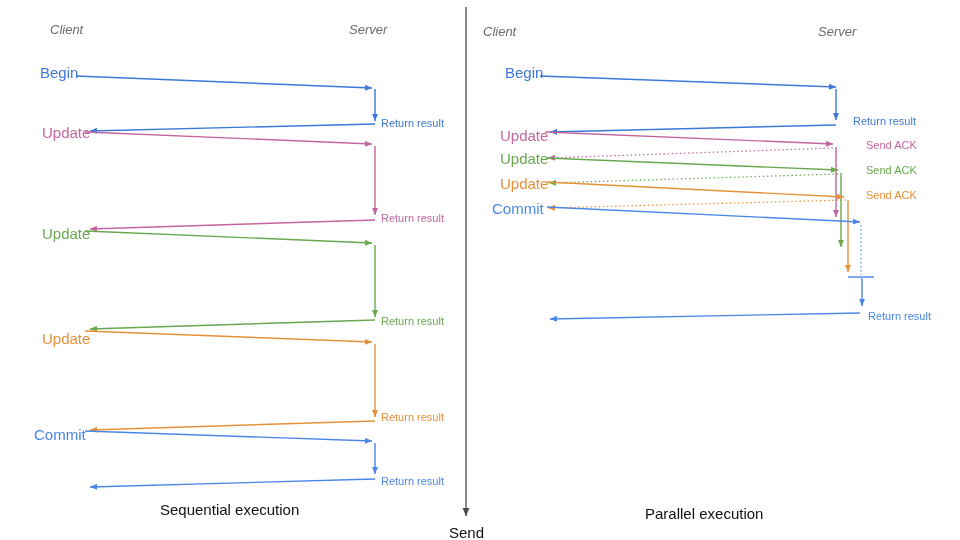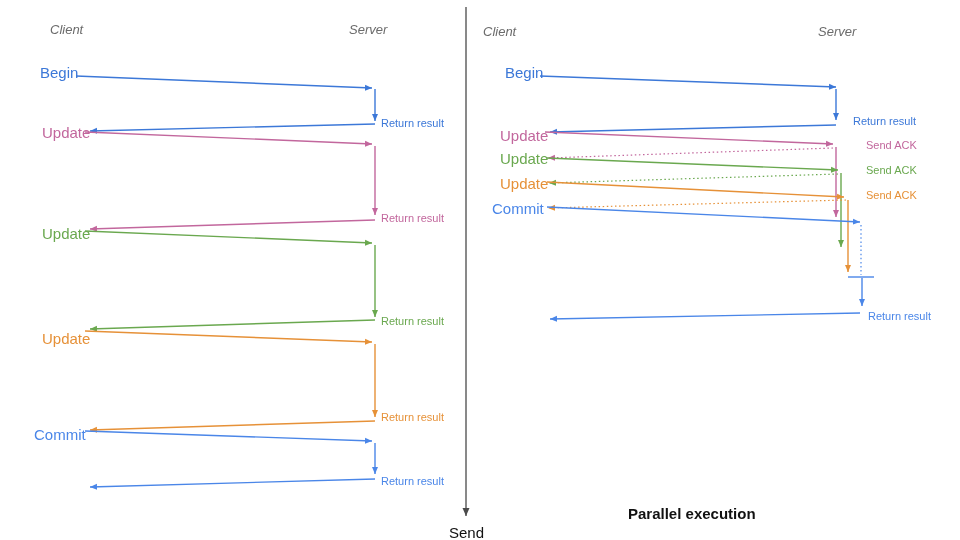--- a/index.html
+++ b/index.html
@@ -116,36 +116,37 @@
 
   <span class="lbl c-green" style="left:42px;top:226px;">Update</span>
   <span class="lbl sm c-green" style="left:381px;top:315px;">Return result</span>
 
   <span class="lbl c-orange" style="left:42px;top:331px;">Update</span>
   <span class="lbl sm c-orange" style="left:381px;top:411px;">Return result</span>
 
   <span class="lbl c-blue2" style="left:34px;top:427px;">Commit</span>
   <span class="lbl sm c-blue2" style="left:381px;top:475px;">Return result</span>
 
+  <span class="lbl ttl" style="left:160px;top:502px;">Sequential execution</span>
 
   <span class="lbl hdr" style="left:483px;top:25px;">Client</span>
   <span class="lbl hdr" style="left:818px;top:25px;">Server</span>
 
   <span class="lbl c-blue" style="left:505px;top:65px;">Begin</span>
   <span class="lbl sm c-blue" style="left:853px;top:115px;">Return result</span>
 
   <span class="lbl c-pink" style="left:500px;top:128px;">Update</span>
   <span class="lbl sm c-pink" style="left:866px;top:139px;">Send ACK</span>
 
   <span class="lbl c-green" style="left:500px;top:151px;">Update</span>
   <span class="lbl sm c-green" style="left:866px;top:164px;">Send ACK</span>
 
   <span class="lbl c-orange" style="left:500px;top:176px;">Update</span>
   <span class="lbl sm c-orange" style="left:866px;top:189px;">Send ACK</span>
 
   <span class="lbl c-blue2" style="left:492px;top:201px;">Commit</span>
   <span class="lbl sm c-blue2" style="left:868px;top:310px;">Return result</span>
 
-  <span class="lbl ttl" style="left:628px;top:506px;font-weight:bold;">Parallel execution</span>
+  <span class="lbl ttl" style="left:645px;top:506px;">Parallel execution</span>
 
   <span class="lbl c-axis" style="left:449px;top:525px;">Send</span>
 
 </div>
 
 </body></html>

